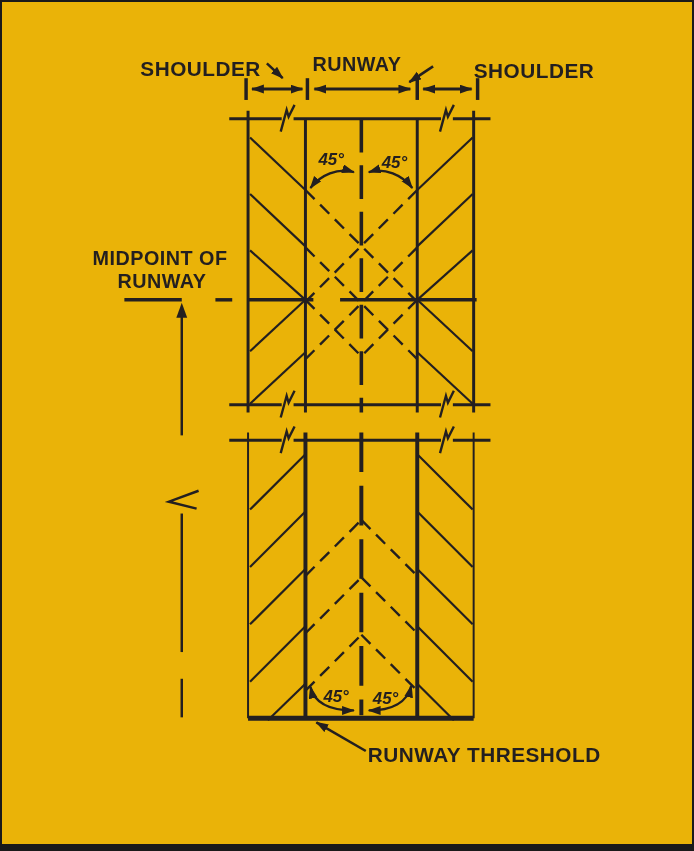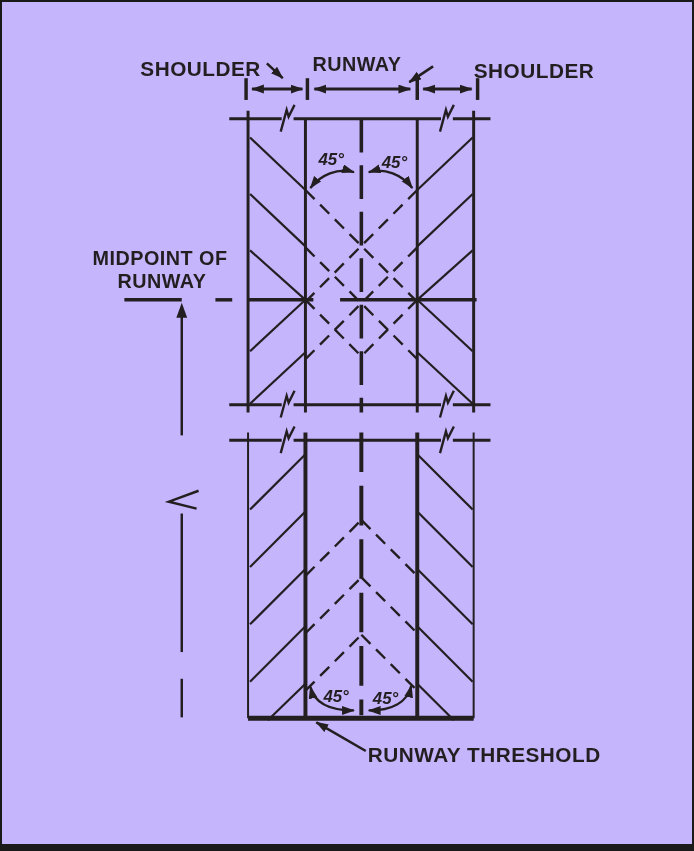--- a/index.html
+++ b/index.html
@@ -1,20 +1,20 @@
 <!DOCTYPE html>
 <html><head>
 <meta charset="utf-8">
 <style>
   html,body{margin:0;padding:0;background:#e8e8e8;}
   .page{
     position:relative;
     width:694px;height:851px;
     box-sizing:border-box;
-    background:#c4b5fd;
+    background:#eab308;
     border-top:2px solid #1a1a1a;
     border-left:2px solid #1a1a1a;
     border-right:2px solid #1a1a1a;
     border-bottom:7px solid #1a1a1a;
     overflow:hidden;
     font-family:"Liberation Sans", sans-serif;
   }
   svg{position:absolute;left:0;top:0;width:100%;height:100%;}
   .lbl{
     font-family:"Liberation Sans", sans-serif;

